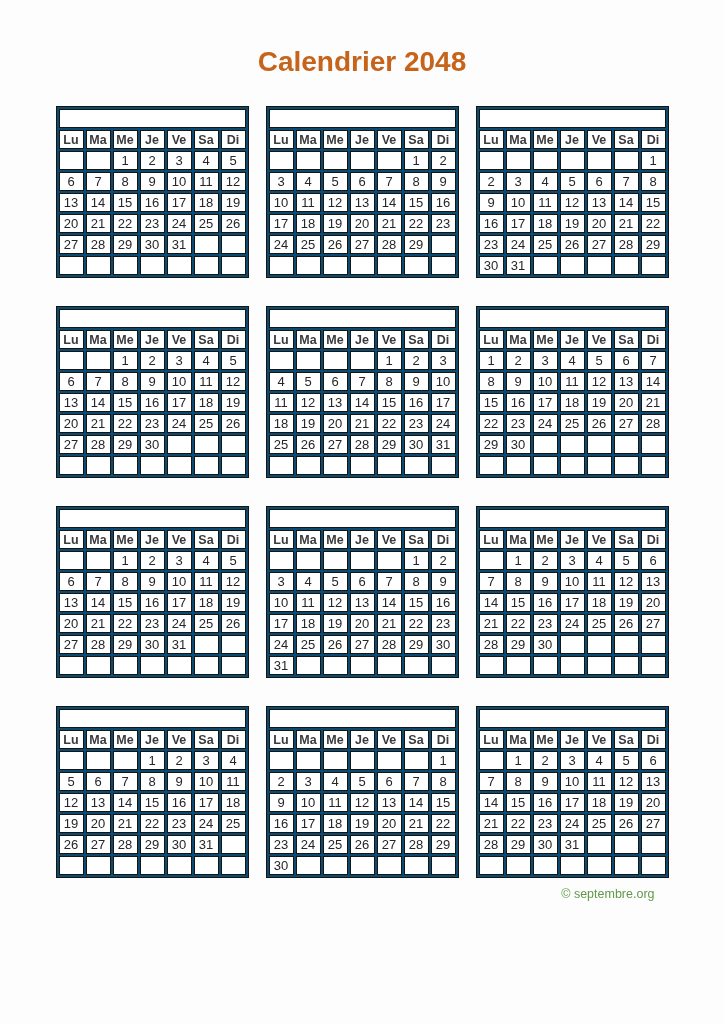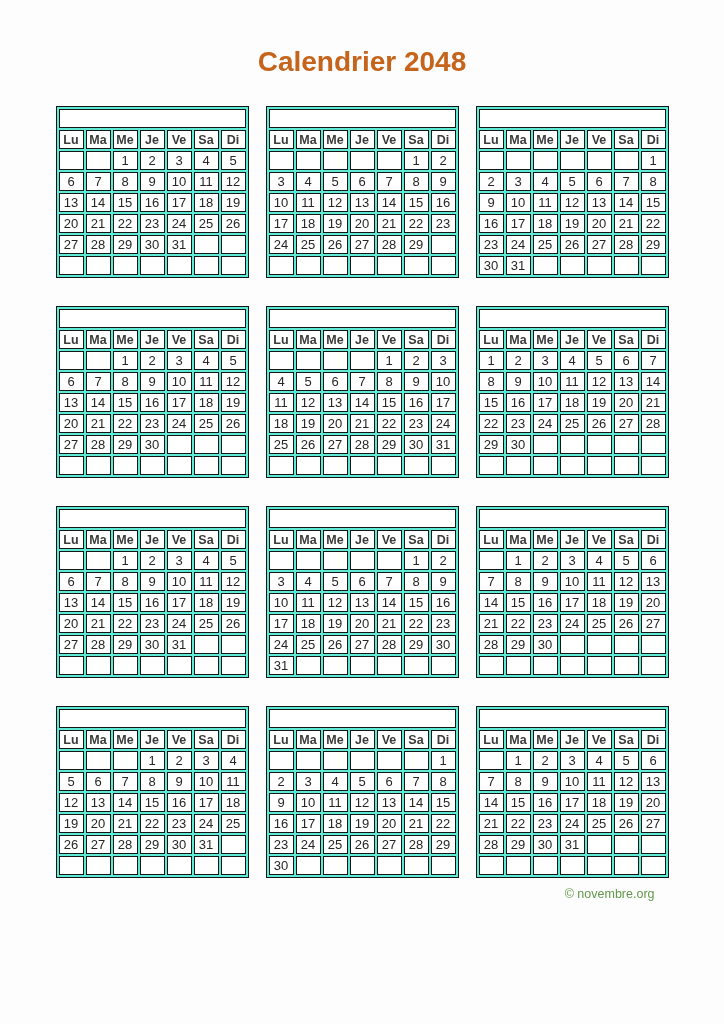--- a/index.html
+++ b/index.html
@@ -42,21 +42,21 @@
     column-gap: 17px;
     row-gap: 28px;
     justify-content: center;
   }
   table.month {
     width: 193px;
     table-layout: fixed;
     border-collapse: separate;
     border-spacing: 2px;
     border: 1px solid var(--grid-border);
-    background: #5eead4;
+    background: #0c4a6e;
   }
   table.month th, table.month td {
     border: 1px solid var(--grid-border);
     text-align: center;
     vertical-align: middle;
     padding: 0;
     overflow: hidden;
     background: #ffffff;
   }
   th.mh {
@@ -964,15 +964,15 @@
             <td class="day"></td>
             <td class="day"></td>
             <td class="day"></td>
             <td class="day"></td>
             <td class="day"></td>
           </tr>
         </tbody>
   </table>
 </div>
   <div class="footer">
-    <span>© novembre.org</span>
+    <span>© septembre.org</span>
   </div>
 </div>
 
 </body></html>

